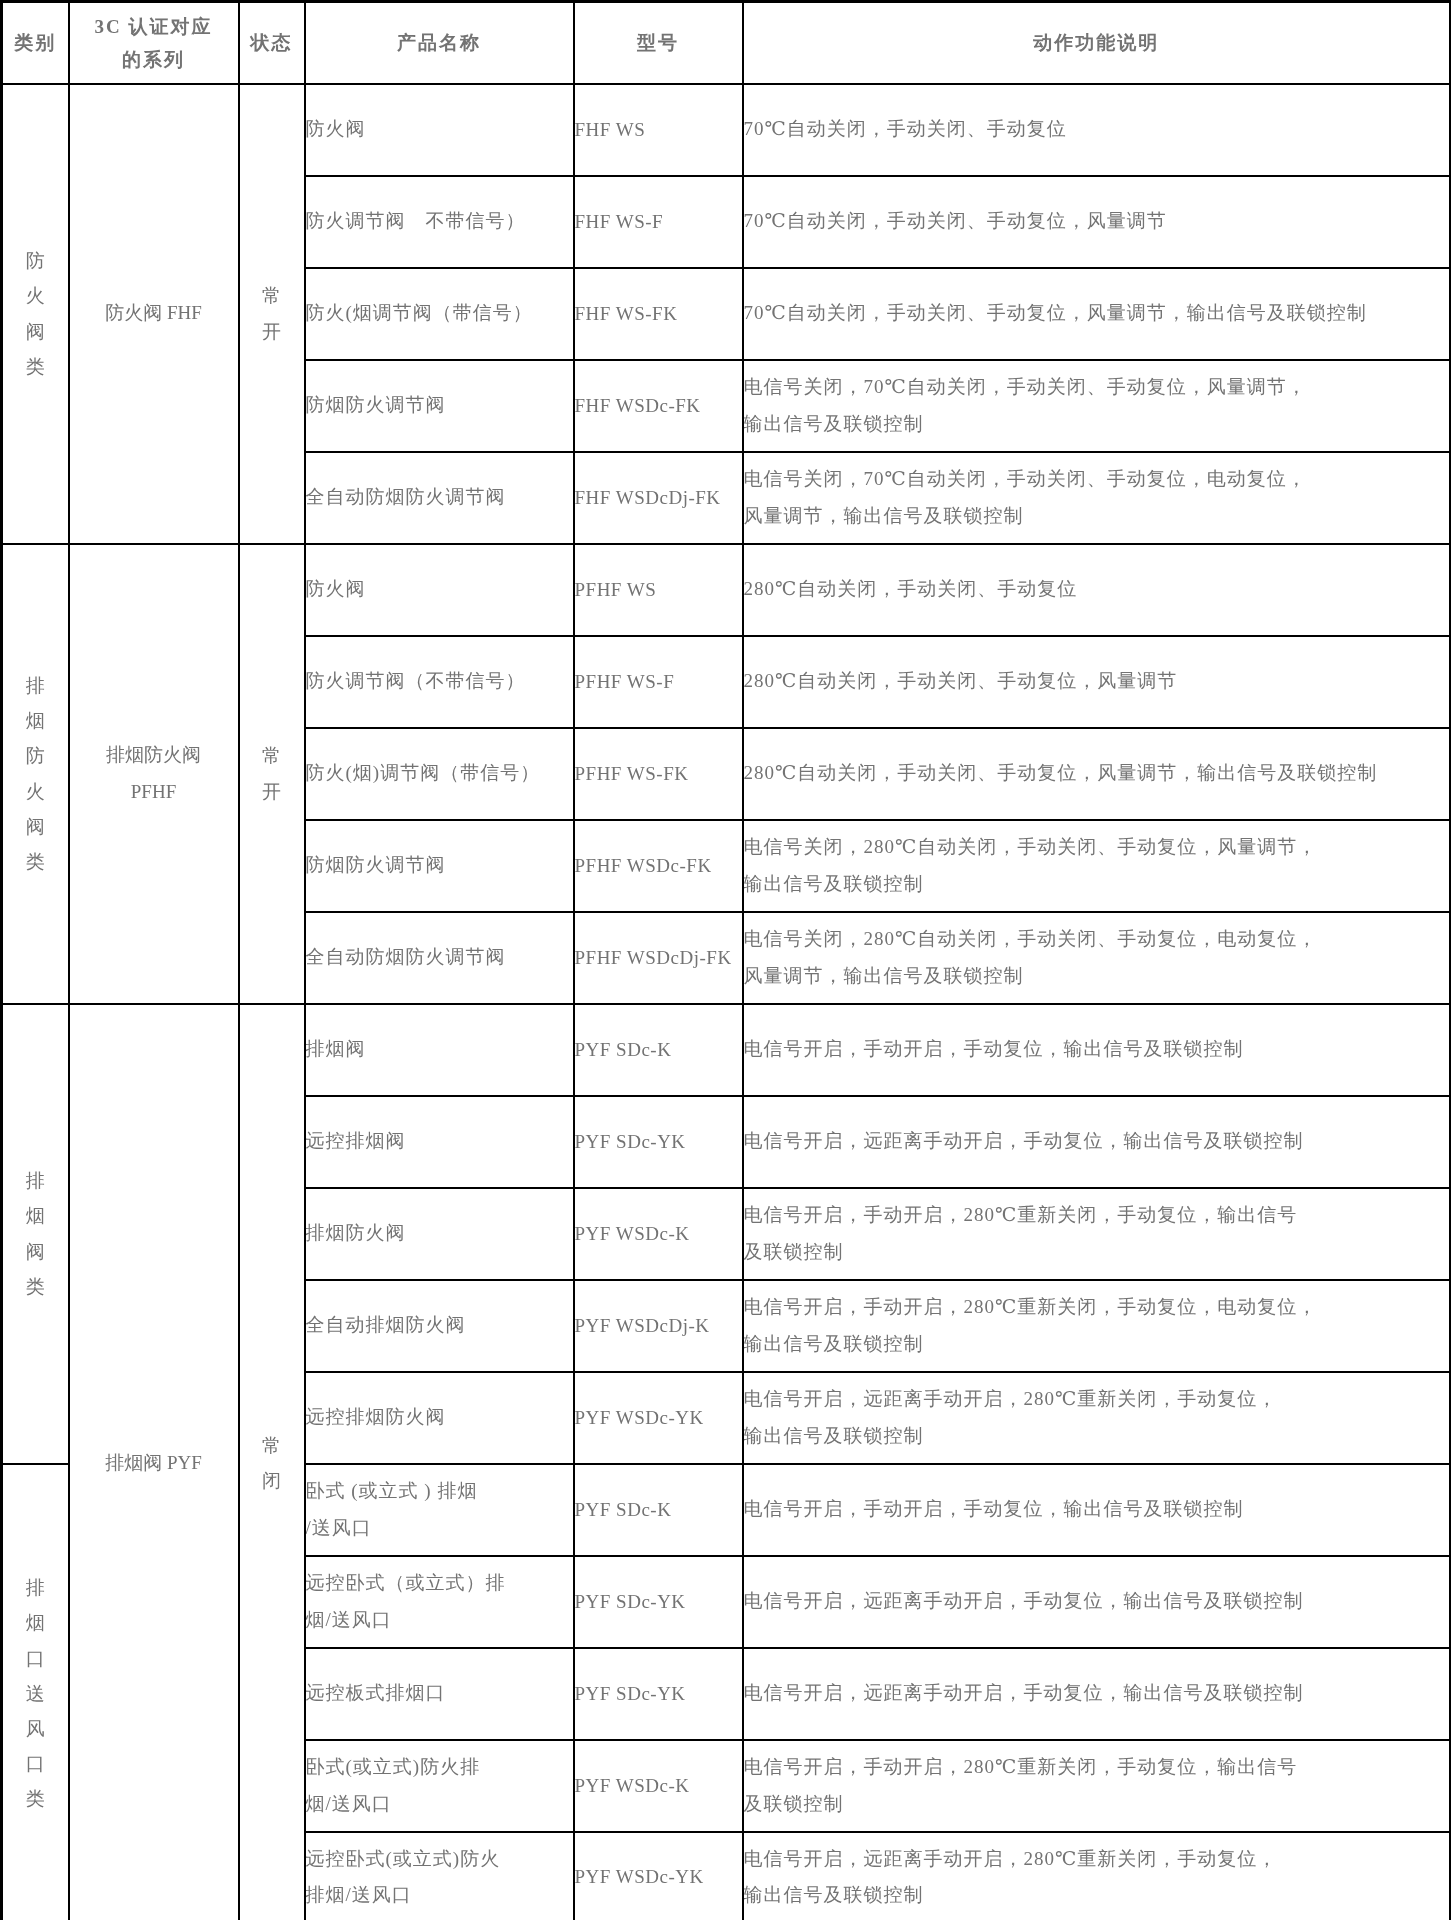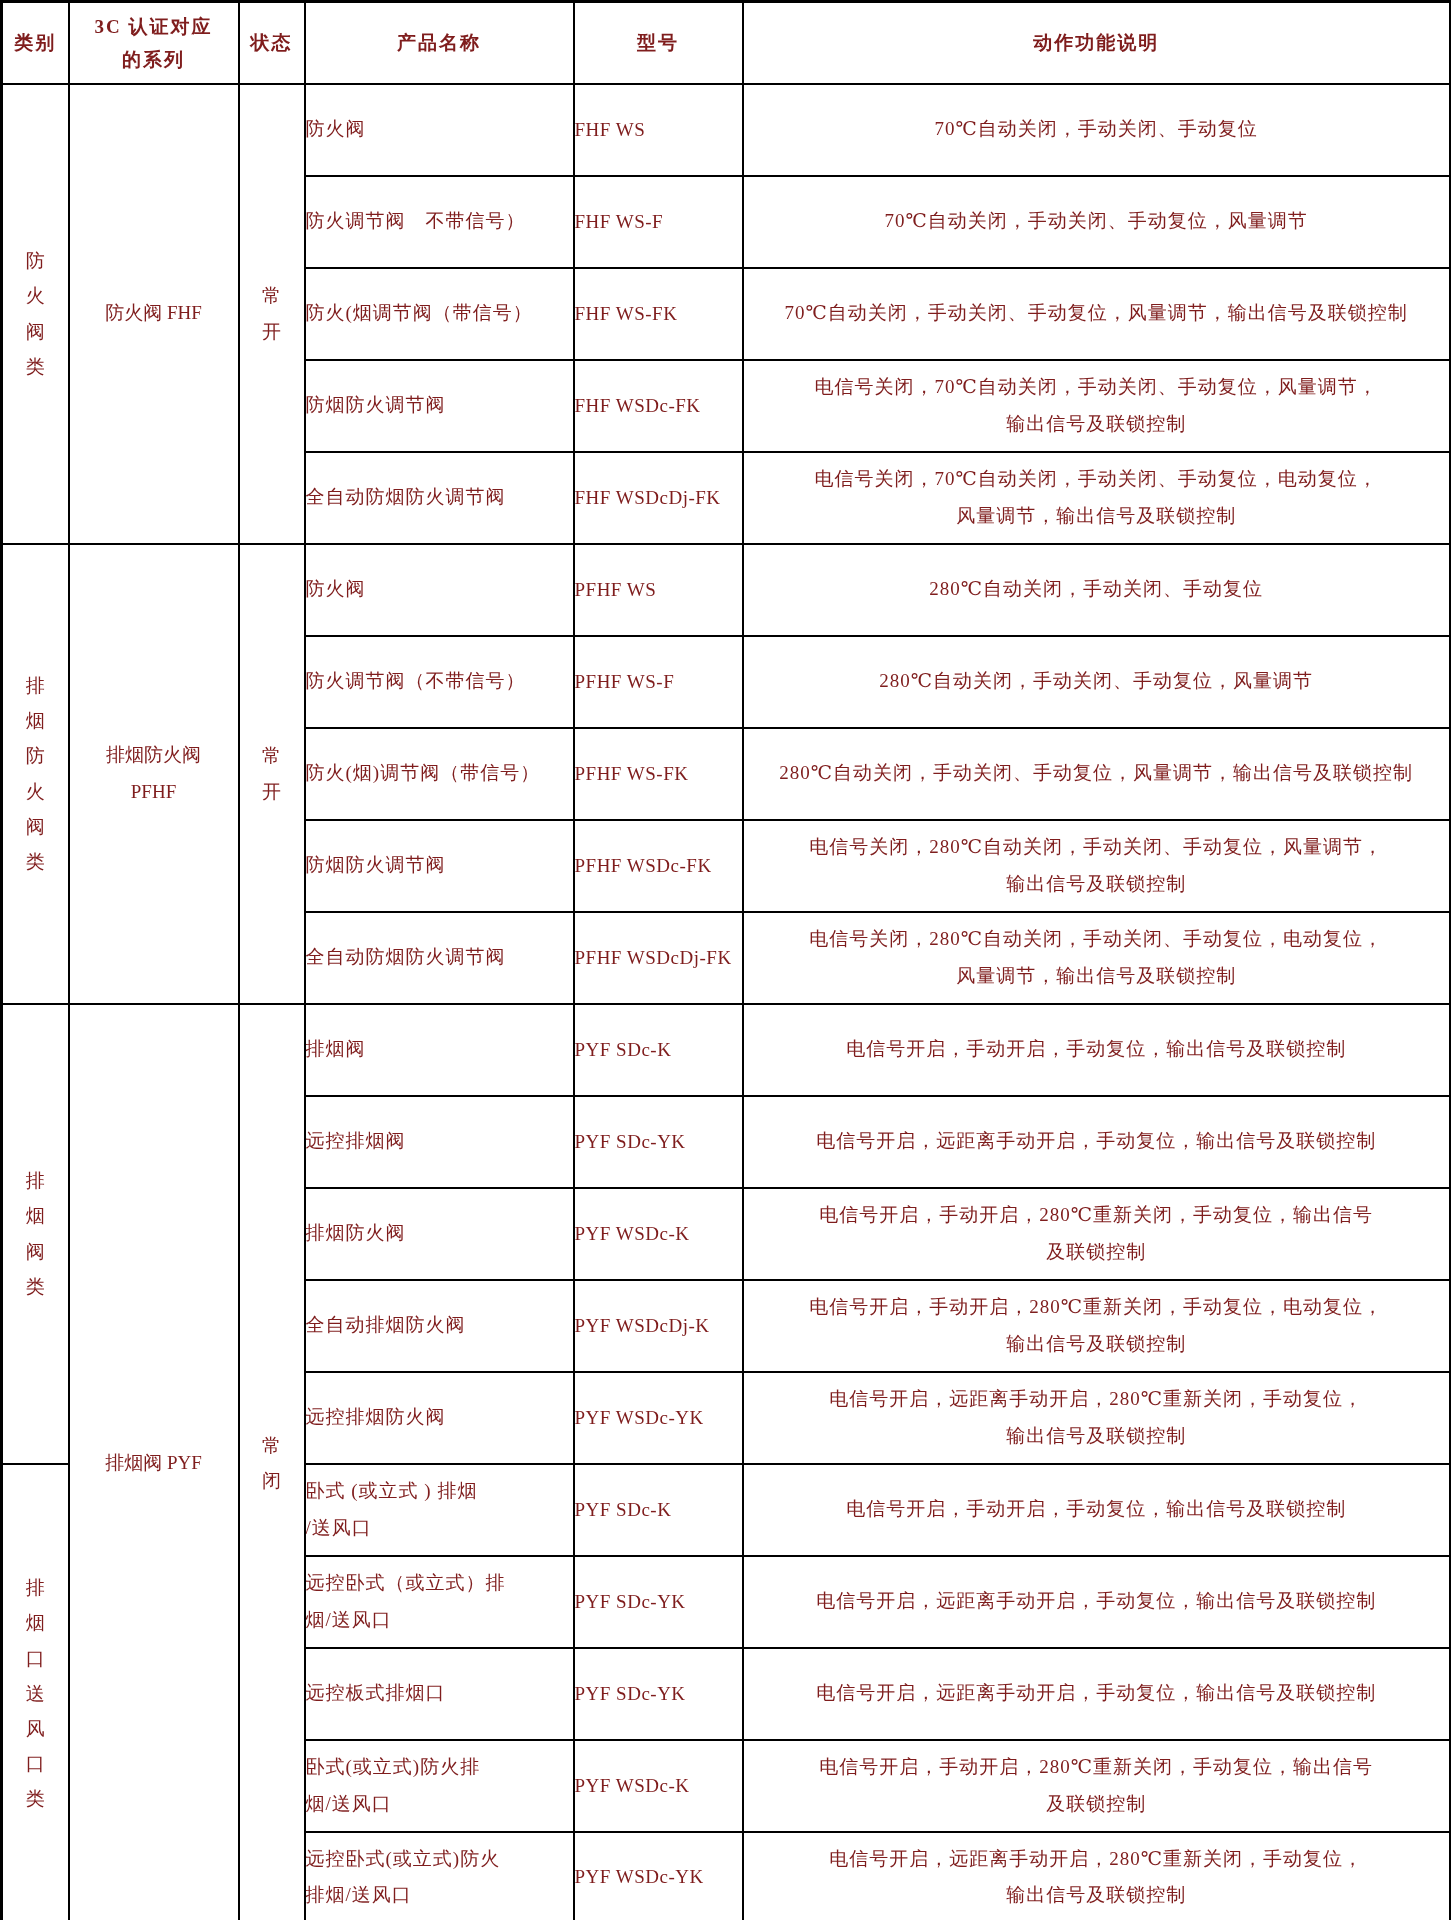--- a/index.html
+++ b/index.html
@@ -1,21 +1,21 @@
 <!DOCTYPE html>
 <html><head>
 <meta charset="utf-8">
 <style>
   html, body { margin: 0; padding: 0; background: #ffffff; }
   .sheet {
     width: 1451px;
     height: 1920px;
     box-sizing: border-box;
     background: #ffffff;
-    color: #7f1d1d;
+    color: #737373;
     font-family: "Liberation Serif", "DejaVu Serif", serif;
   }
   table.spec {
     border-collapse: collapse;
     table-layout: fixed;
     width: 1449px;
     border: 3px solid #000;
   }
   table.spec th, table.spec td {
     border: 2px solid #000;
@@ -56,21 +56,21 @@
     text-align: left;
     padding-left: 21px;
     padding-right: 8px;
     white-space: pre-line;
     line-height: 1.9;
     letter-spacing: 1px;
     margin-top: 39px;
   }
   td.cell-model { text-align: left; letter-spacing: 0.5px; }
   td.cell-desc {
-    text-align: center;
+    text-align: left;
     padding-left: 30px;
     padding-right: 14px;
     white-space: pre-line;
     line-height: 1.9;
     letter-spacing: 1px;
   }
 </style>
 </head>
 <body>
 

